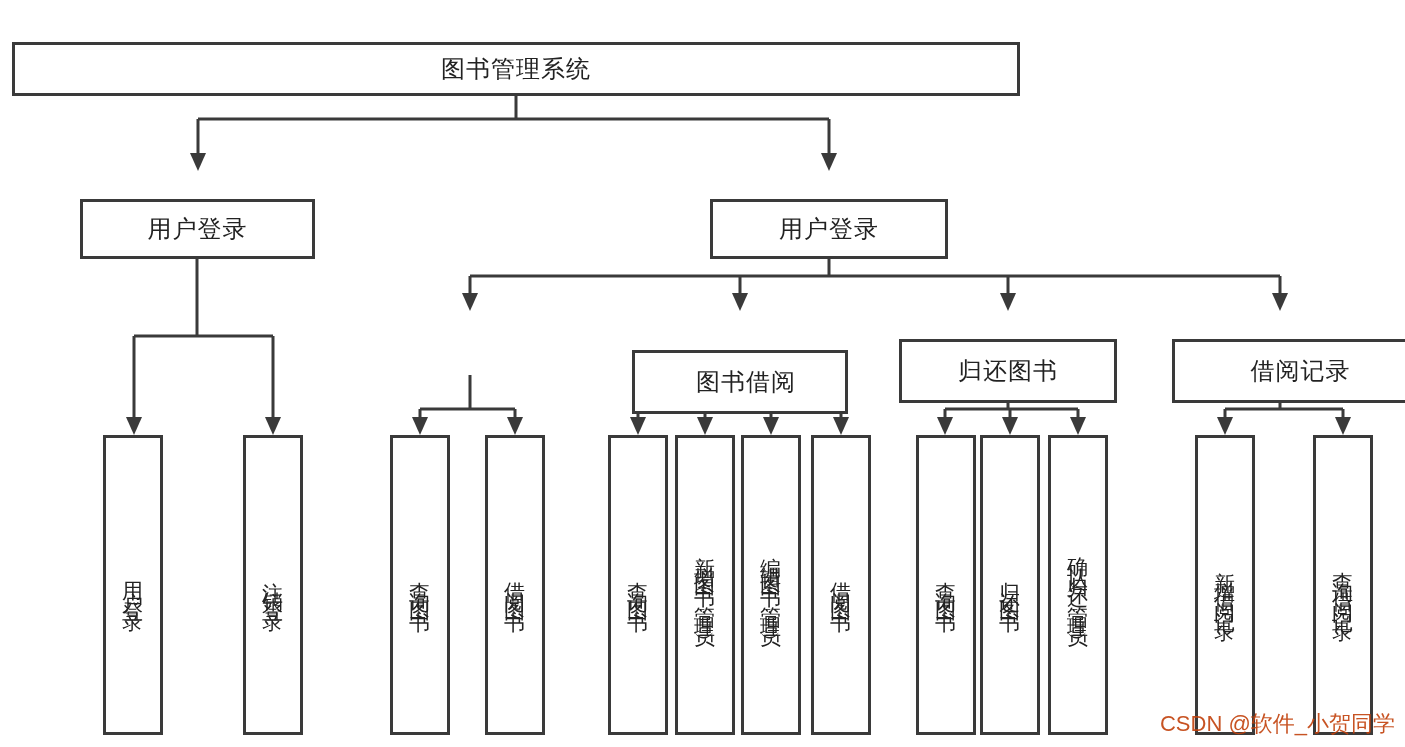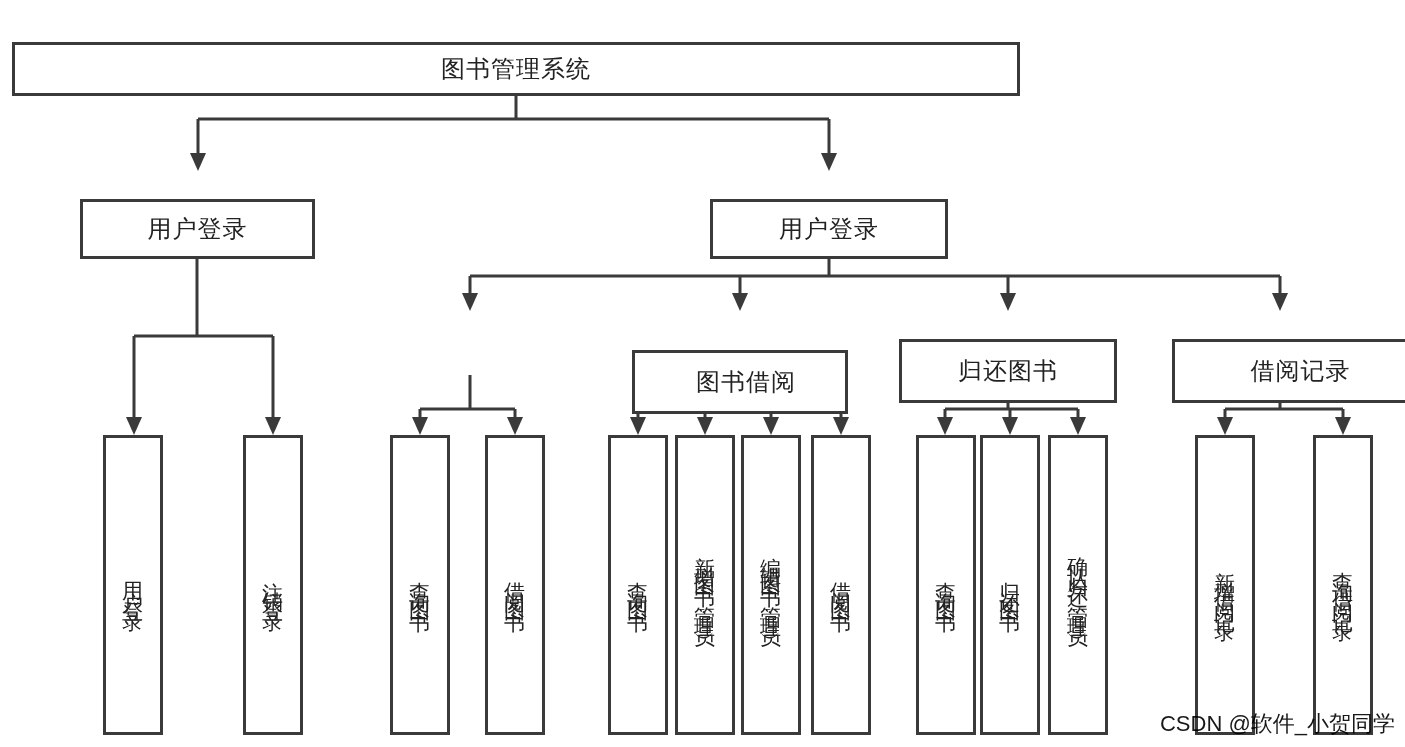--- a/index.html
+++ b/index.html
@@ -28,21 +28,21 @@
     letter-spacing:10px;
     line-height:1;
   }
   #connectors{position:absolute;left:0;top:0;z-index:1;}
   .box{z-index:2;}
   #watermark{
     position:absolute;
     right:10px;
     bottom:8px;
     font-size:22px;
-    color:#000000;
+    color:#c2410c;
     opacity:0.9;
     z-index:3;
     white-space:nowrap;
   }
 </style>
 </head>
 <body>
 
 <div id="stage">
 

